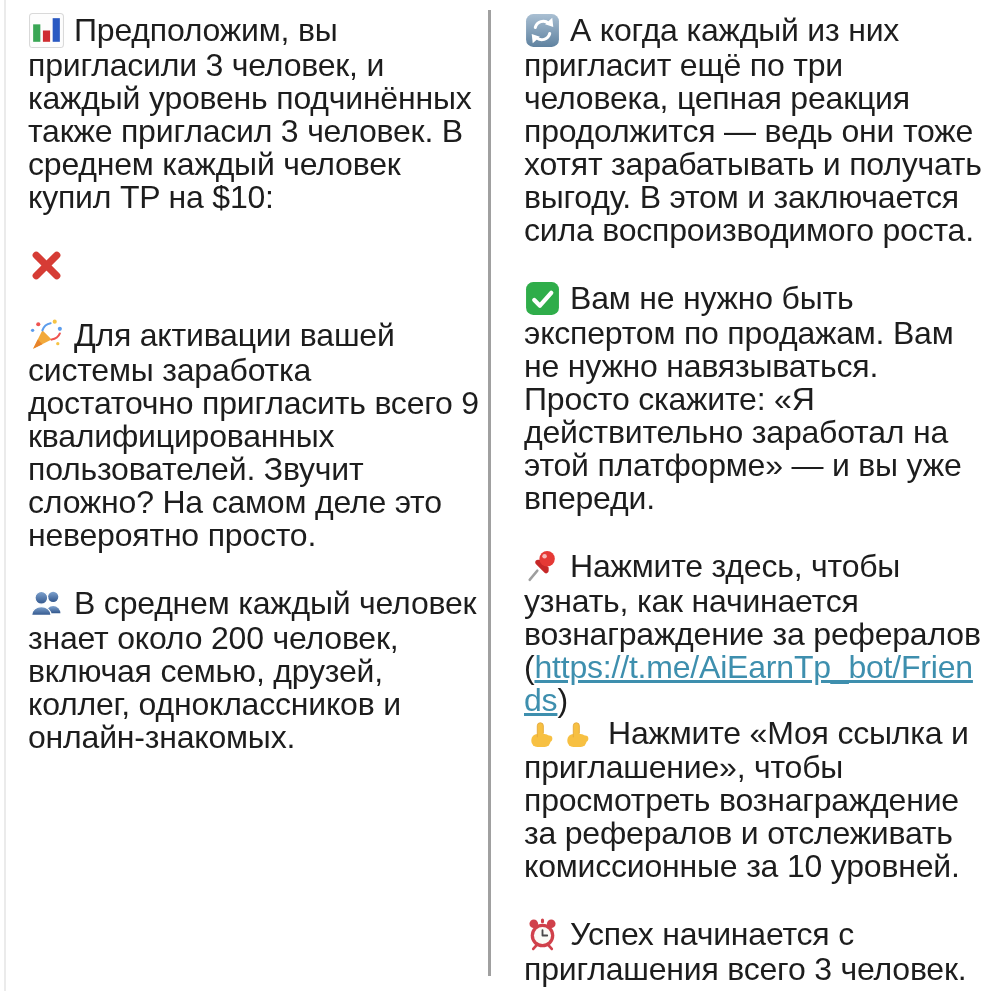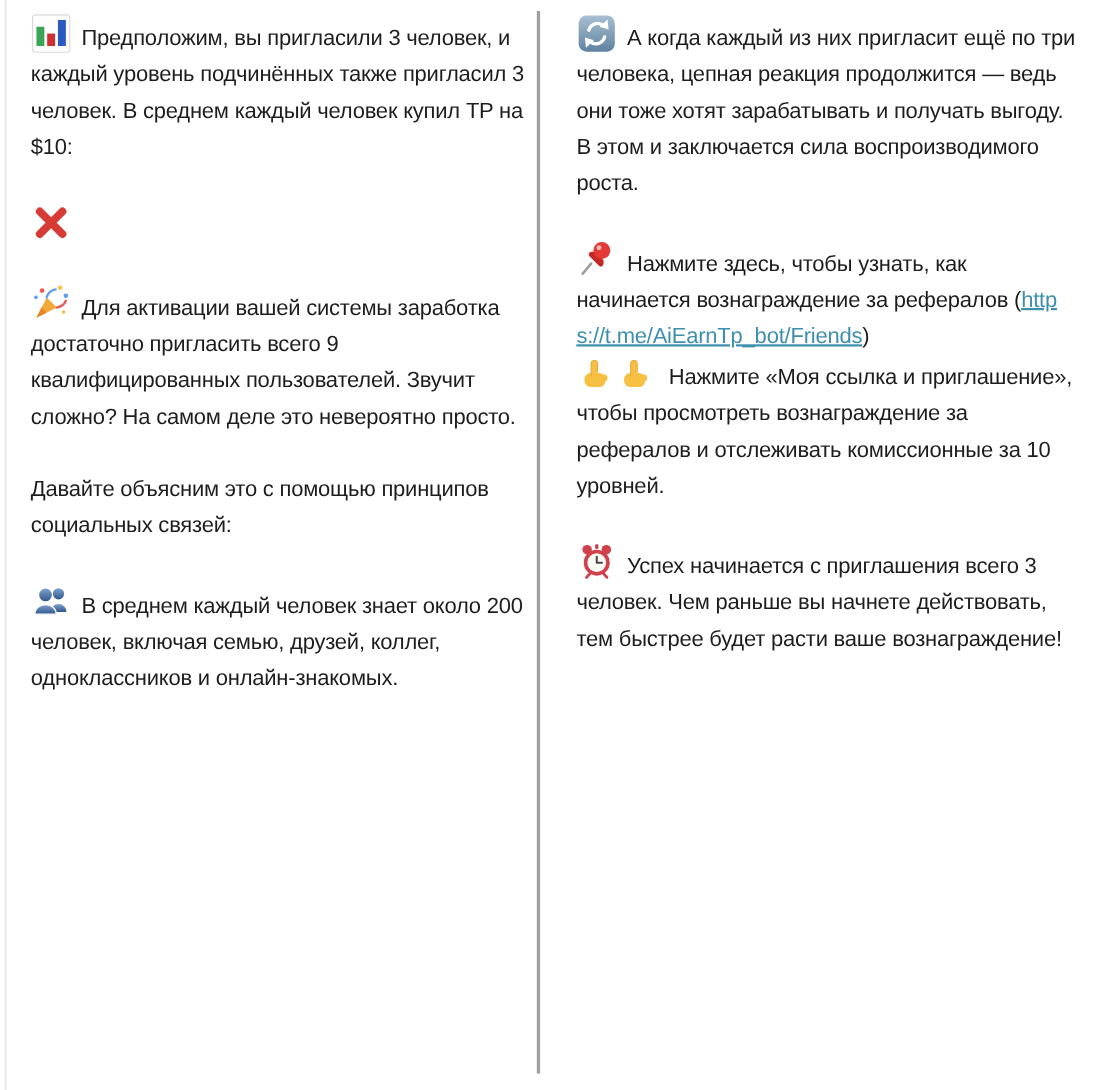--- a/index.html
+++ b/index.html
@@ -11,21 +11,21 @@
     color: #1d1d1d;
   }
   .page { position: relative; width: 997px; height: 991px; overflow: hidden; background: #fff; }
   .edge-line { position: absolute; left: 4px; top: 0; width: 2px; height: 991px; background: #ebebeb; }
   .divider { position: absolute; left: 488px; top: 10px; width: 3px; height: 966px; background: #a0a0a0; }
   .col { position: absolute; top: 12px; }
   .col-left  { left: 28px;  width: 454px; }
   .col-right { left: 524px; width: 460px; }
   p.para {
     margin: 0 0 33px 0;
-    font-size: 20px;
+    font-size: 32px;
     line-height: 33px;
     letter-spacing: -0.2px;
   }
   p.para:last-child { margin-bottom: 0; }
   .ic { display: inline-block; width: 37px; height: 37px; vertical-align: -8px; margin-right: 9px; }
   .ic svg { display: block; width: 100%; height: 100%; }
   .hand { width: 33px; height: 33px; vertical-align: -7px; margin-right: 3px; }
   .hand-last { margin-right: 15px; }
   a.msg-link {
     color: #3e8fae;
@@ -61,21 +61,20 @@
             <path d="M5 31 L9.5 22 L14 26.5 Z" fill="#e8832a"></path>
             <path d="M14 13 Q16 7 22 6" stroke="#5c9ded" fill="none" stroke-width="2" stroke-linecap="round"></path>
             <path d="M23 22 Q29 21 31 16" stroke="#ef5350" fill="none" stroke-width="2" stroke-linecap="round"></path>
             <circle cx="10" cy="7" r="2" fill="#ef5350"></circle>
             <circle cx="26" cy="4.5" r="2" fill="#f6c344"></circle>
             <circle cx="31" cy="11.5" r="2" fill="#5c9ded"></circle>
             <circle cx="29" cy="26" r="1.6" fill="#f6c344"></circle>
             <circle cx="4.5" cy="13" r="1.6" fill="#5c9ded"></circle>
           </svg></span><span>Для активации вашей системы заработка достаточно пригласить всего 9 квалифицированных пользователей. Звучит сложно? На самом деле это невероятно просто.</span></p>
 
-    <p class="para"><span>Давайте объясним это с помощью принципов социальных связей:</span></p>
 
     <p class="para"><span class="ic"><svg viewBox="0 0 36 36">
             <defs>
               <linearGradient id="gBusts" x1="0" y1="0" x2="0" y2="1">
                 <stop offset="0" stop-color="#7fa3cf"></stop>
                 <stop offset="1" stop-color="#31568c"></stop>
               </linearGradient>
             </defs>
             <circle cx="24.5" cy="11.5" r="5" fill="url(#gBusts)"></circle>
             <path d="M17.5 27.5 a7 7 0 0 1 14 0 z" fill="url(#gBusts)"></path>
@@ -94,20 +93,24 @@
                 <stop offset="1" stop-color="#5f82a0"></stop>
               </linearGradient>
             </defs>
             <rect x="2" y="2" width="32" height="32" rx="7" fill="url(#gArr)"></rect>
             <path d="M11 15 a8 8 0 0 1 13 -4" stroke="#ffffff" stroke-width="3" fill="none" stroke-linecap="round"></path>
             <polygon points="27.5,5.5 28.5,14.5 20.5,12" fill="#ffffff"></polygon>
             <path d="M25 21 a8 8 0 0 1 -13 4" stroke="#ffffff" stroke-width="3" fill="none" stroke-linecap="round"></path>
             <polygon points="8.5,30.5 7.5,21.5 15.5,24" fill="#ffffff"></polygon>
           </svg></span><span>А когда каждый из них пригласит ещё по три человека, цепная реакция продолжится — ведь они тоже хотят зарабатывать и получать выгоду. В этом и заключается сила воспроизводимого роста.</span></p>
 
+    <p class="para"><span class="ic"><svg viewBox="0 0 36 36">
+            <rect x="2" y="2" width="32" height="32" rx="7" fill="#2fad4a"></rect>
+            <path d="M10 19.5 L15.5 25 L26.5 12.5" stroke="#ffffff" stroke-width="4.2" fill="none" stroke-linecap="round" stroke-linejoin="round"></path>
+          </svg></span><span>Вам не нужно быть экспертом по продажам. Вам не нужно навязываться.</span><br><span>Просто скажите: «Я действительно заработал на этой платформе» — и вы уже впереди.</span></p>
 
     <p class="para"><span class="ic"><svg viewBox="0 0 36 36">
             <line x1="13" y1="22" x2="5.5" y2="31" stroke="#9e9e9e" stroke-width="2.4" stroke-linecap="round"></line>
             <path d="M12 16 l8 8 c1.5 1.5 4 0.5 4 -2 l0 -3 -7.5 -7.5 -3 0 c-2.5 0 -3.5 3 -1.5 4.5 z" fill="#c62828"></path>
             <circle cx="22.5" cy="10.5" r="7.5" fill="#e53935"></circle>
             <circle cx="20" cy="8" r="2.2" fill="#ffffff" opacity="0.65"></circle>
           </svg></span><span>Нажмите здесь, чтобы узнать, как начинается вознаграждение за рефералов (</span><a class="msg-link">https://t.me/AiEarnTp_bot/Friends</a><span>)</span><br><span class="ic hand"><svg viewBox="0 0 36 36">
             <path d="M14.5 21 V8.5 a3.3 3.3 0 0 1 6.6 0 V21 z" fill="#f7c042"></path>
             <rect x="8" y="17.5" width="21" height="14" rx="6.5" fill="#f7c042"></rect>
             <circle cx="27.5" cy="22.5" r="3.4" fill="#f7c042"></circle>

